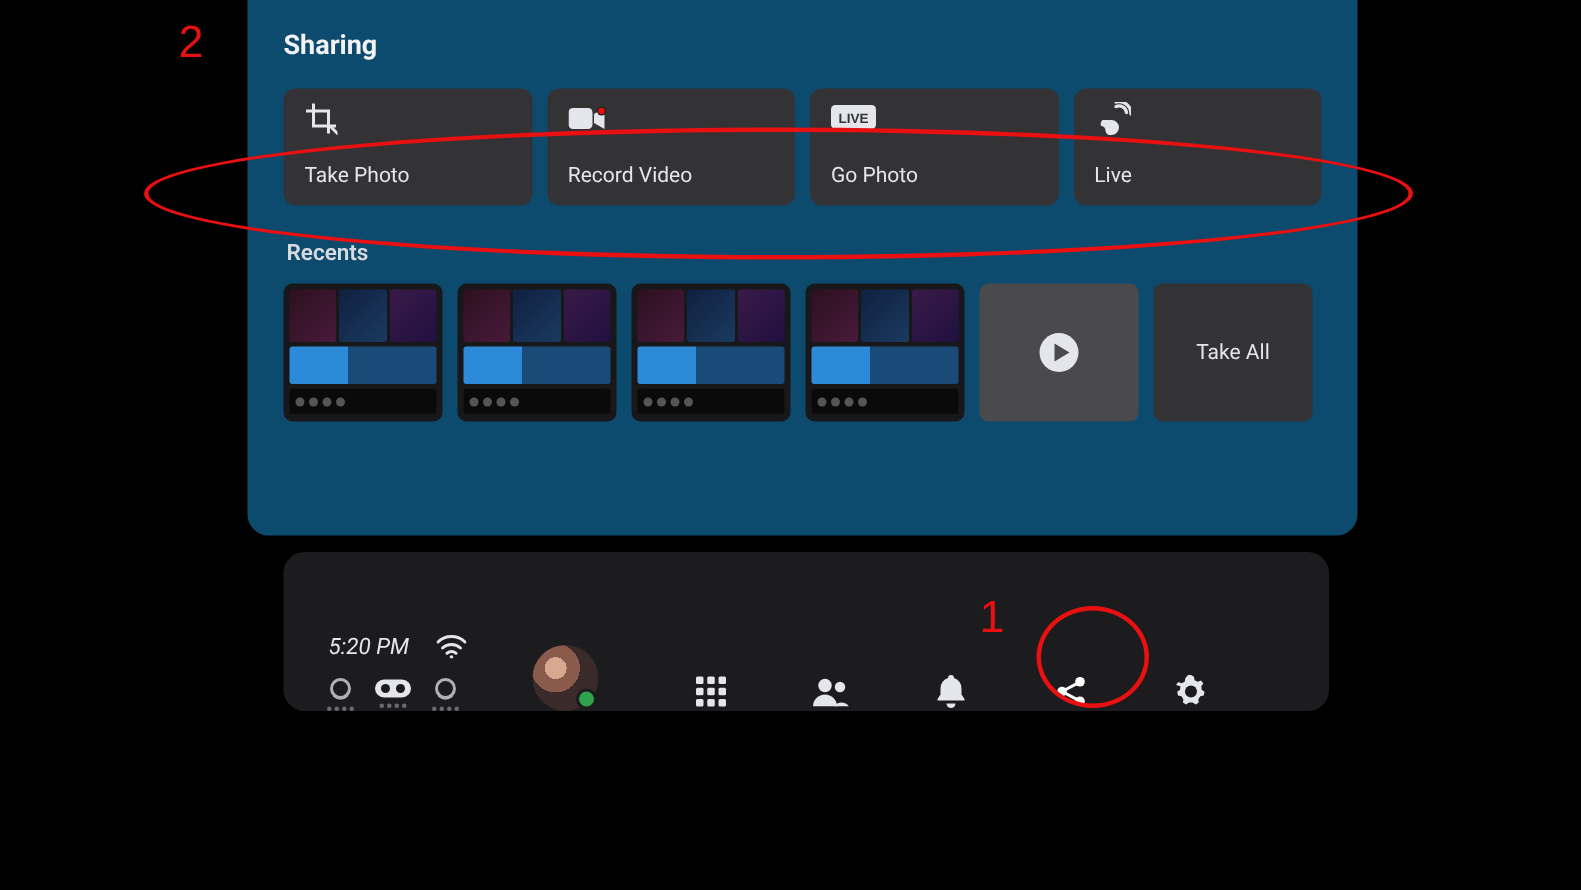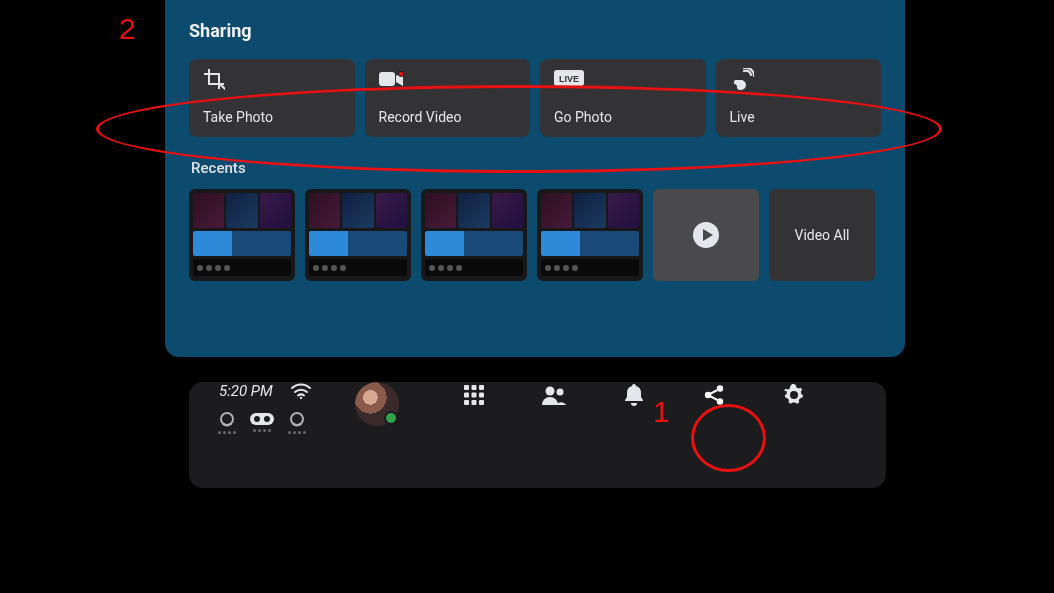--- a/index.html
+++ b/index.html
@@ -22,21 +22,21 @@
   .th-top{height:42%;display:flex;gap:2px}
   .th-top>div{flex:1;border-radius:2px}
   .tp1{background:linear-gradient(135deg,#2d1020,#481a3a)}
   .tp2{background:linear-gradient(135deg,#102040,#1a3a60)}
   .tp3{background:linear-gradient(135deg,#3a1a48,#201040)}
   .th-mid{height:30%;margin-top:3px;background:linear-gradient(90deg,#2d8ad8 0 40%,#1a4a78 40% 100%);border-radius:2px}
   .th-bot{height:20%;margin-top:3px;display:flex;gap:3px;align-items:center;padding:0 4px;background:#0a0a0a;border-radius:2px}
   .th-bot>span{width:6px;height:6px;border-radius:50%;background:#555}
 
   
-  .dock{position:absolute;left:189px;top:382px;width:697px;height:106px;background:#1c1c1e;border-radius:14px;display:flex;align-items:flex-start;padding:0 20px 0 28px}
+  .dock{position:absolute;left:189px;top:368px;width:697px;height:106px;background:#1c1c1e;border-radius:14px;display:flex;align-items:flex-end;padding:0 20px 0 28px}
   .dock-left{display:flex;flex-direction:column;gap:8px;width:110px}
   .clock-row{display:flex;align-items:center;gap:18px;margin-left:2px}
   .clock{font-size:15px;font-style:italic;color:#e4e6eb}
   .pills{display:flex;gap:12px;margin-top:4px}
   .pill{display:flex;flex-direction:column;align-items:center;gap:3px}
   .pill .dots{display:flex;gap:2px}
   .pill .dots>span{width:3px;height:3px;border-radius:50%;background:#6b6b6f}
   .avatar{width:44px;height:44px;border-radius:50%;background:radial-gradient(circle at 35% 35%,#d8a890 0 18%,#8a5a4a 18% 40%,#3a2a2a 40% 100%);position:relative;margin-left:28px;cursor:pointer}
   .avatar::after{content:"";position:absolute;right:1px;bottom:1px;width:10px;height:10px;border-radius:50%;background:#31a24c;border:2px solid #1c1c1e}
   .dock-icons{display:flex;align-items:center;gap:54px;margin-left:62px}
@@ -169,21 +169,21 @@
       </div>
     <div class="recent-play">
       <span>
         <svg width="28" height="28" viewBox="0 0 28 28">
             <circle cx="14" cy="14" r="13" fill="#e4e6eb"></circle>
             <path d="M11 8 L21 14 L11 20 Z" fill="#4a4a4d"></path>
           </svg>
       </span>
     </div>
     <div class="recent-viewall">
-      <span>Video All</span>
+      <span>Take All</span>
     </div>
   </div>
 </div>
 
 <div class="share-active-bar"></div>
 <div class="dock">
   <div class="dock-left">
     <div class="clock-row">
       <div class="clock">5:20 PM</div>
       <span>

